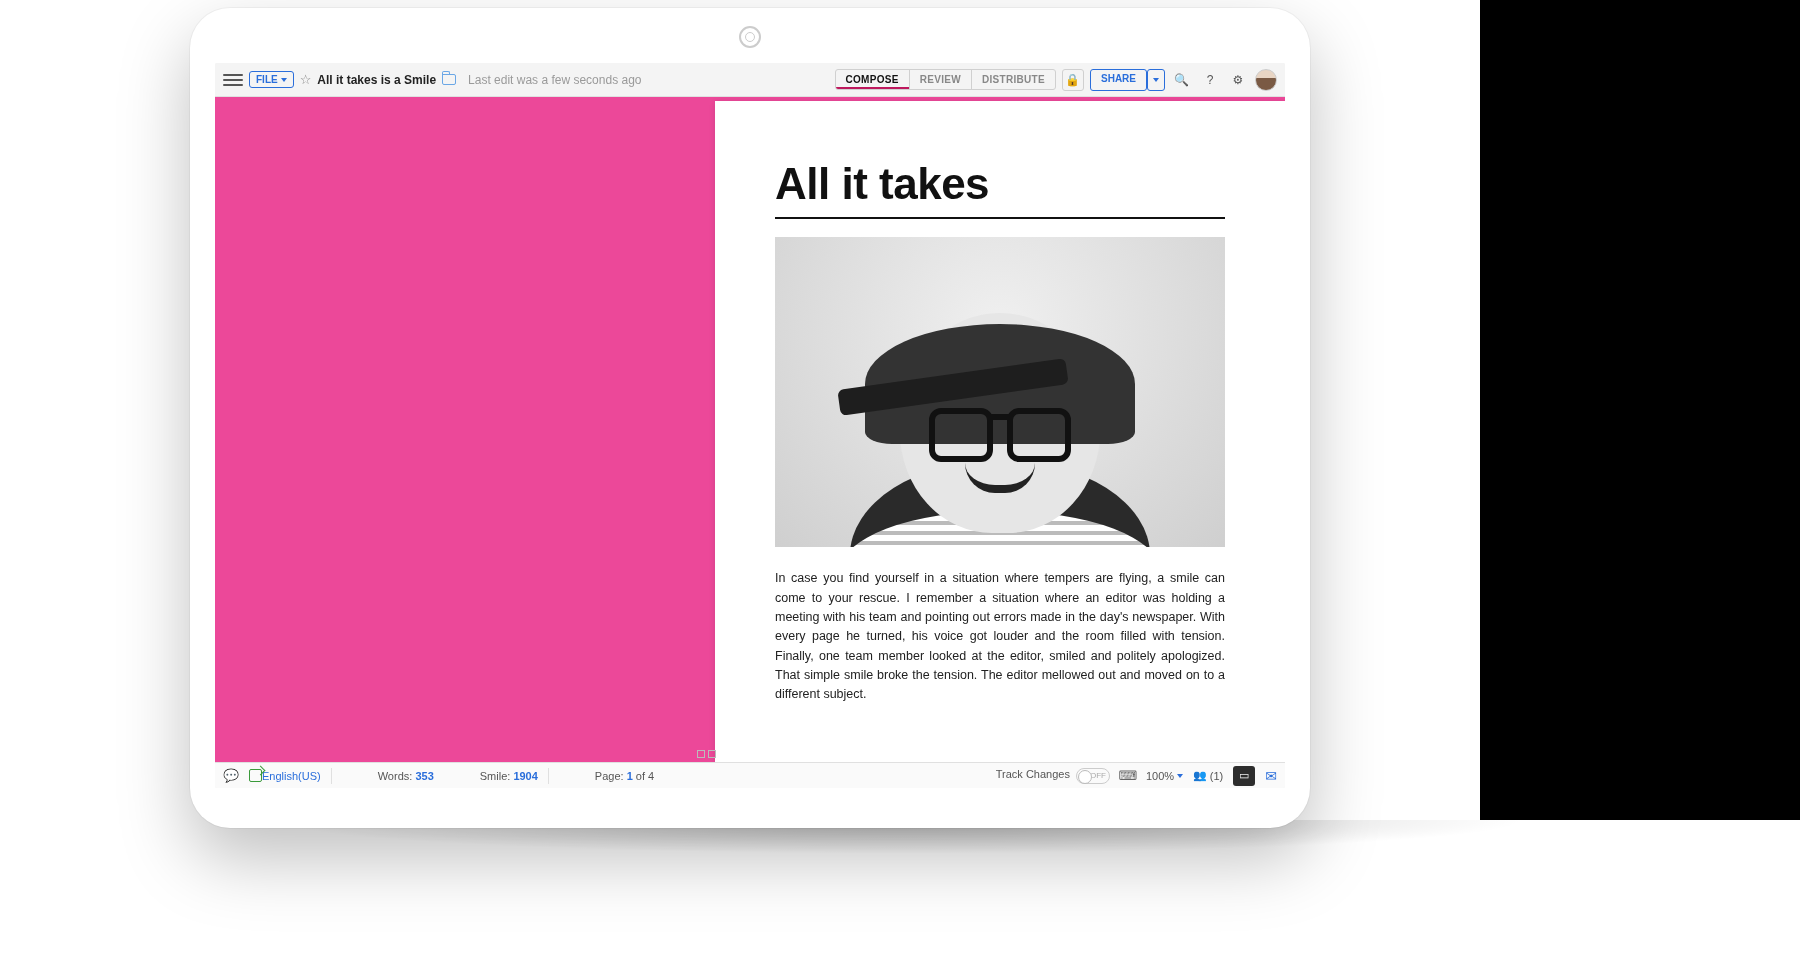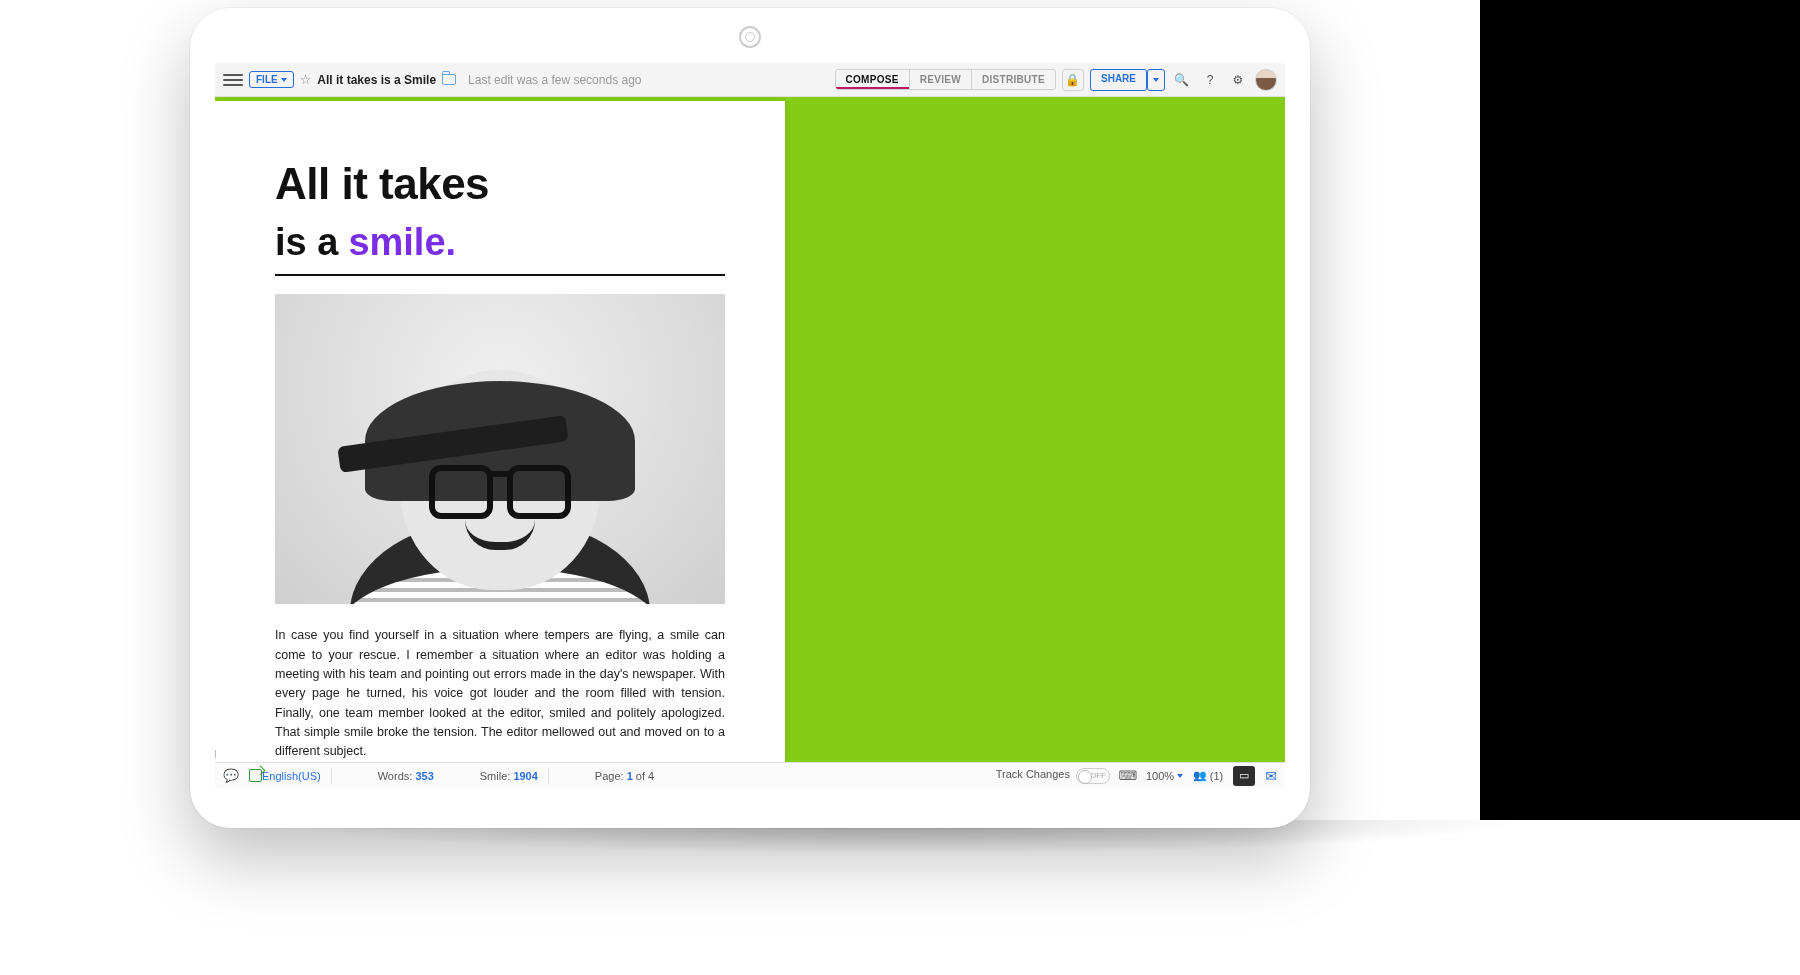--- a/index.html
+++ b/index.html
@@ -36,21 +36,21 @@
   .mode-group { display:flex; border:1px solid #d0d0d0; border-radius:3px; overflow:hidden;}
   .mode-btn { padding:4px 10px; font-size:10px; font-weight:700; color:#888; cursor:pointer; letter-spacing:.3px;}
   .mode-btn + .mode-btn { border-left:1px solid #d0d0d0;}
   .mode-btn.active { color:#111; border-bottom:2px solid #be185d; padding-bottom:2px;}
   .ic-btn { width:22px; height:22px; border:1px solid #d0d0d0; border-radius:3px; display:flex;align-items:center;justify-content:center;color:#555;cursor:pointer;font-size:12px;}
   .share-btn { border:1px solid #2a6edb; color:#2a6edb; border-radius:3px; padding:3px 10px; font-size:10px; font-weight:700; cursor:pointer; display:flex; align-items:flex-start; gap:4px;}
   .share-drop { border:1px solid #2a6edb; color:#2a6edb; border-radius:3px; width:18px; height:22px; display:flex;align-items:center;justify-content:center;cursor:pointer;}
   .avatar { width:22px; height:22px; border-radius:50%; background: linear-gradient(180deg,#e8d5c4 40%,#7a5a44 40%); border:1px solid #ccc;}
 
   
-  .doc-area { position:absolute; top:34px; bottom:26px; left:0; right:0; background:#84cc16; display:flex; justify-content:flex-start; overflow:hidden;}
+  .doc-area { position:absolute; top:34px; bottom:26px; left:0; right:0; background:#ec4899; display:flex; justify-content:flex-end; overflow:hidden;}
   .page { width:570px; background:#fff; margin-top:4px; box-shadow:0 1px 6px rgba(0,0,0,0.12); padding:60px 60px 20px 60px; position:relative;}
   .h1 { font-size:44px; font-weight:800; color:#111; letter-spacing:-.5px; line-height:1.05;}
   .h2row { display:flex; align-items:baseline; gap:10px; margin-top:14px;}
   .h2a { font-size:38px; font-weight:700; color:#111;}
   .h2b { font-size:38px; font-weight:800; color:#7a2ee6;}
   .rule { height:2px; background:#111; margin:10px 0 18px 0;}
   .photo { width:450px; height:310px; background:#d8d8d8; position:relative; overflow:hidden; filter:grayscale(100%);}
   
   .photo .bg { position:absolute; inset:0; background:radial-gradient(circle at 50% 30%, #f0f0f0, #cfcfcf);}
   .photo .head { position:absolute; left:50%; top:60%; transform:translate(-50%,-50%); width:200px; height:220px; background:#e6e6e6; border-radius:50% 50% 46% 46%;}
@@ -128,24 +128,20 @@
         </div>
         <div class="ic-btn" style="border:none">🔍</div>
         <div class="ic-btn" style="border:none">?</div>
         <div class="ic-btn" style="border:none">⚙</div>
         <div class="avatar"></div>
       </div>
 
       <div class="doc-area">
         <div class="page">
           <div class="h1">All it takes</div>
-          <div class="h2row">
-            <span class="h2a">is a</span>
-            <span class="h2b">smile.</span>
-          </div>
           <div class="rule"></div>
           <div class="photo">
             <div class="bg"></div>
             <div class="hair"></div>
             <div class="shirt"></div>
             <div class="head"></div>
             <div class="cap"></div>
             <div class="brim"></div>
             <div class="glasses">
                 <div class="lens"></div>

